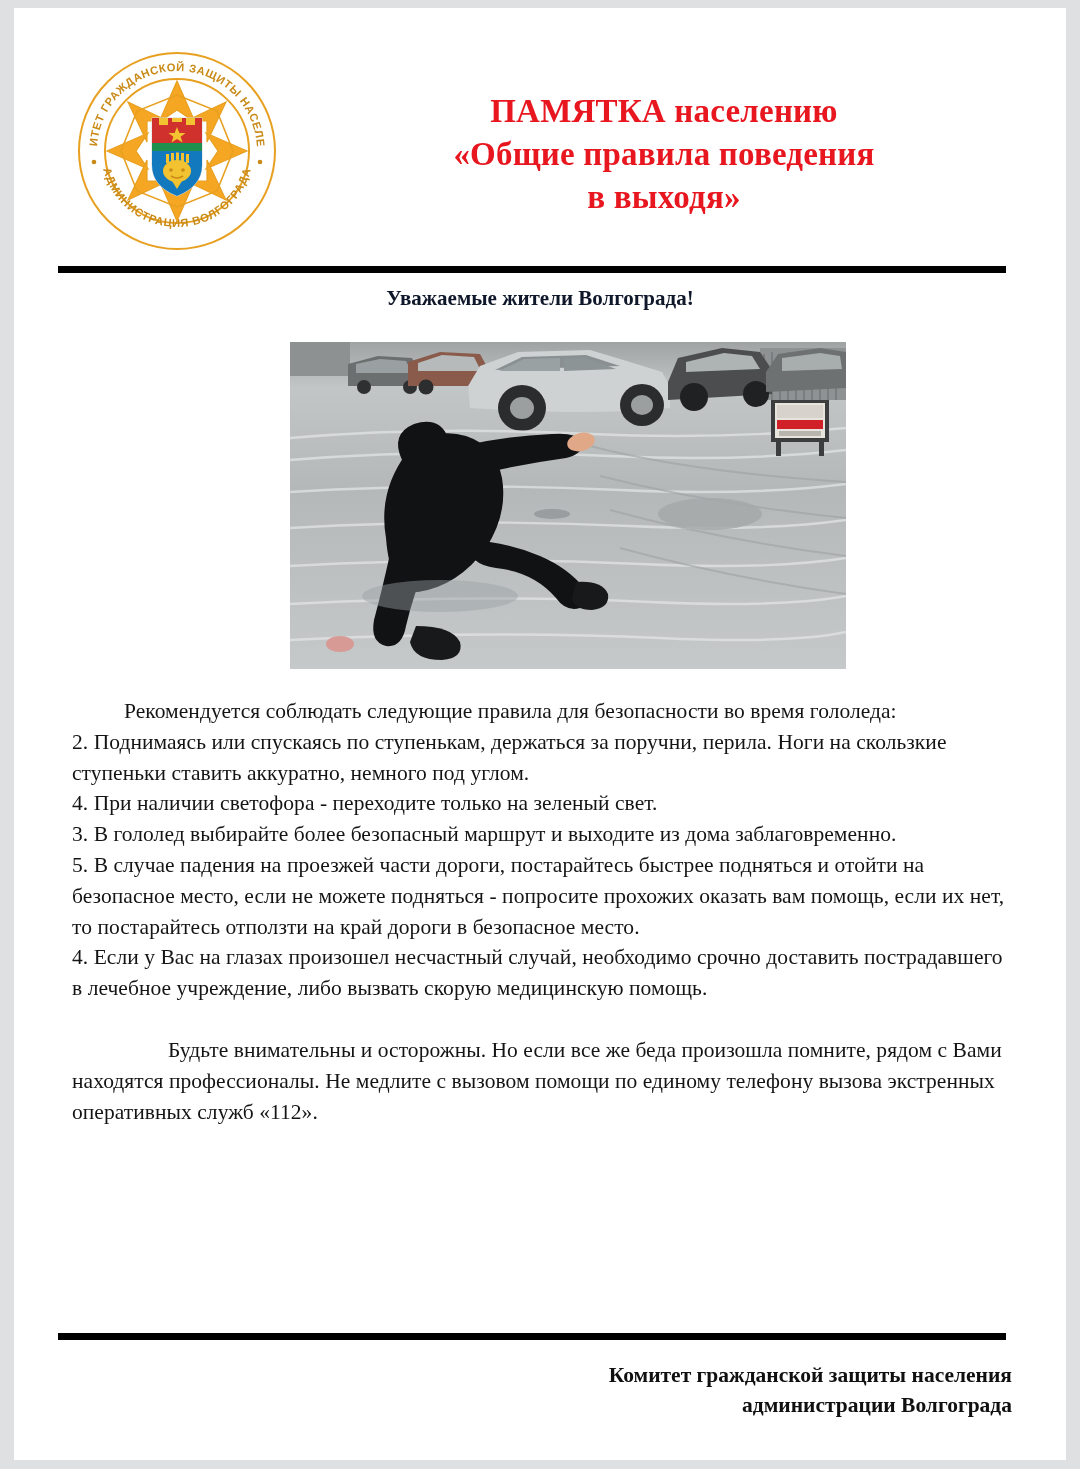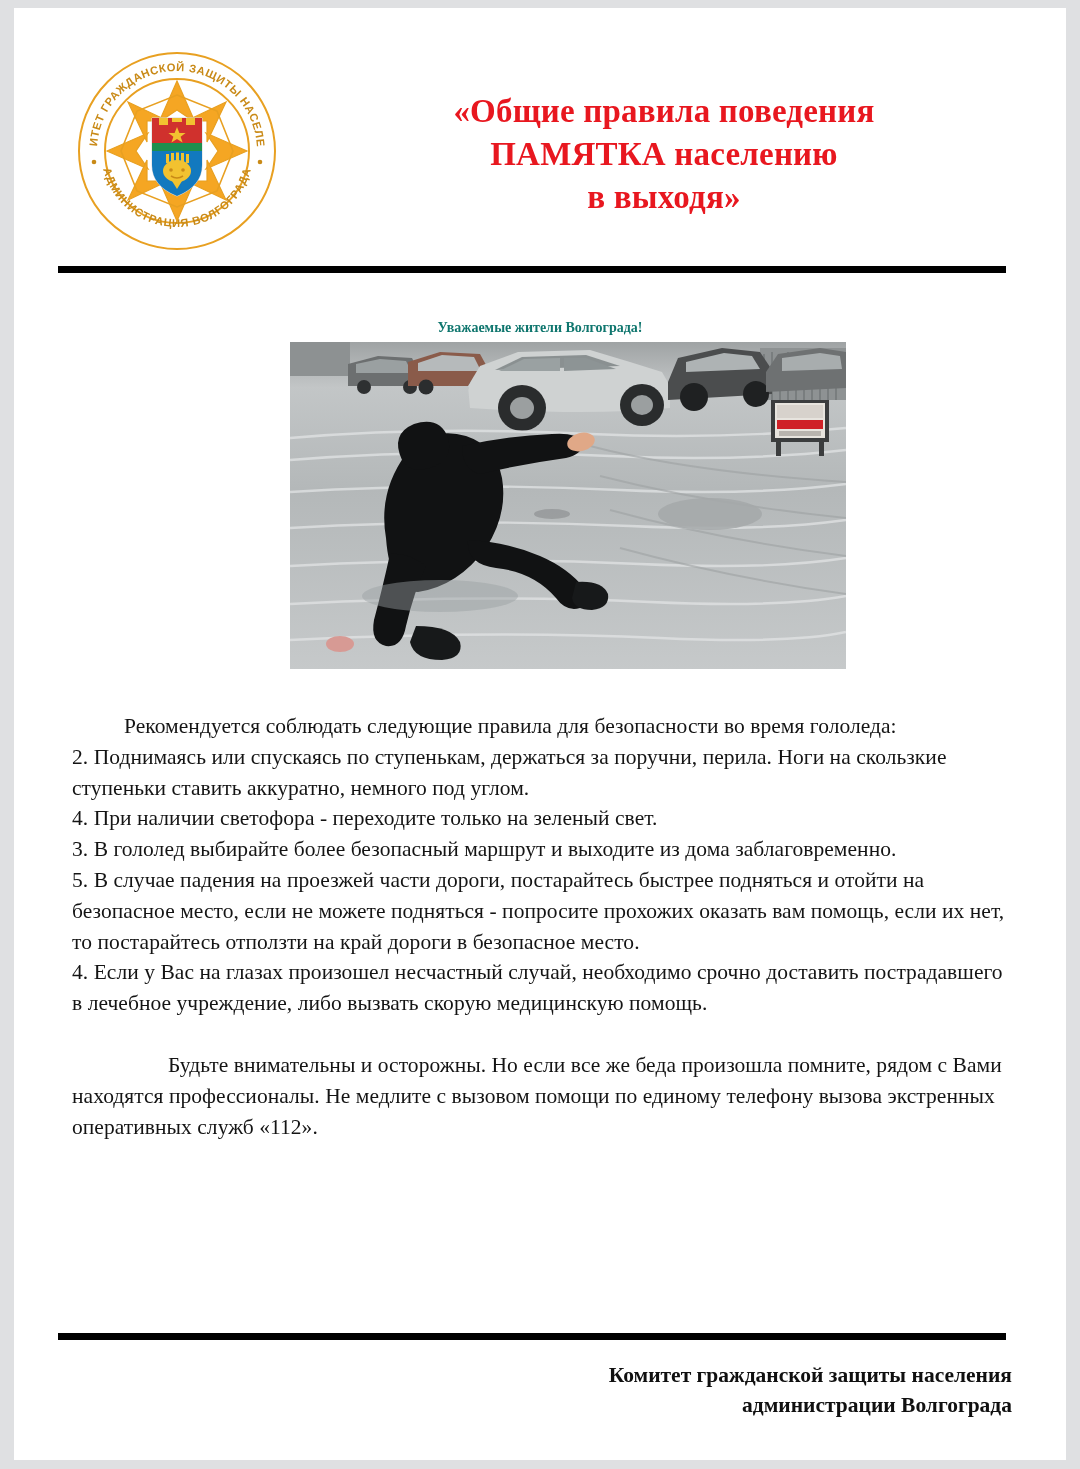--- a/index.html
+++ b/index.html
@@ -66,45 +66,44 @@
     height: 7px;
     background: #000000;
   }
   .rule-top { top: 258px; }
   .rule-bottom { top: 1325px; }
 
   
   .subtitle {
     position: absolute;
     left: 0;
-    top: 312px;
+    top: 278px;
     width: 1052px;
     text-align: center;
-    font-size: 14px;
+    font-size: 21px;
     font-weight: bold;
-    color: #0f766e;
+    color: #0f172a;
   }
 
   .photo {
     position: absolute;
     left: 276px;
     top: 334px;
     width: 556px;
     height: 327px;
     overflow: hidden;
     background: #b9bcbd;
   }
   .photo svg { display: block; width: 556px; height: 327px; }
 
   .content {
     position: absolute;
     left: 58px;
     top: 688px;
     width: 940px;
-    margin-top: 15px;
   }
   .para {
     font-size: 21.5px;
     line-height: 30.8px;
     color: #141414;
     text-align: left;
     margin: 0;
     letter-spacing: .05px;
   }
   .para.indent { text-indent: 52px; }
@@ -185,22 +184,22 @@
           <g fill="#c98a17">
             <circle cx="95" cy="120" r="1.8"></circle>
             <circle cx="107" cy="120" r="1.8"></circle>
             <path d="M 95,126 Q 101,130 107,126" stroke="#c98a17" stroke-width="1.6" fill="none"></path>
           </g>
         </g>
       </svg>
     </div>
 
     <div class="title-block">
+      <div class="title-line">ПАМЯТКА населению</div>
       <div class="title-line">«Общие правила поведения</div>
-      <div class="title-line">ПАМЯТКА населению</div>
       <div class="title-line">в выходя»</div>
     </div>
   </div>
 
   <div class="rule rule-top"></div>
 
   <div class="subtitle">Уважаемые жители Волгограда!</div>
 
   <div class="photo">
     <svg viewBox="0 0 556 327" xmlns="http://www.w3.org/2000/svg">

